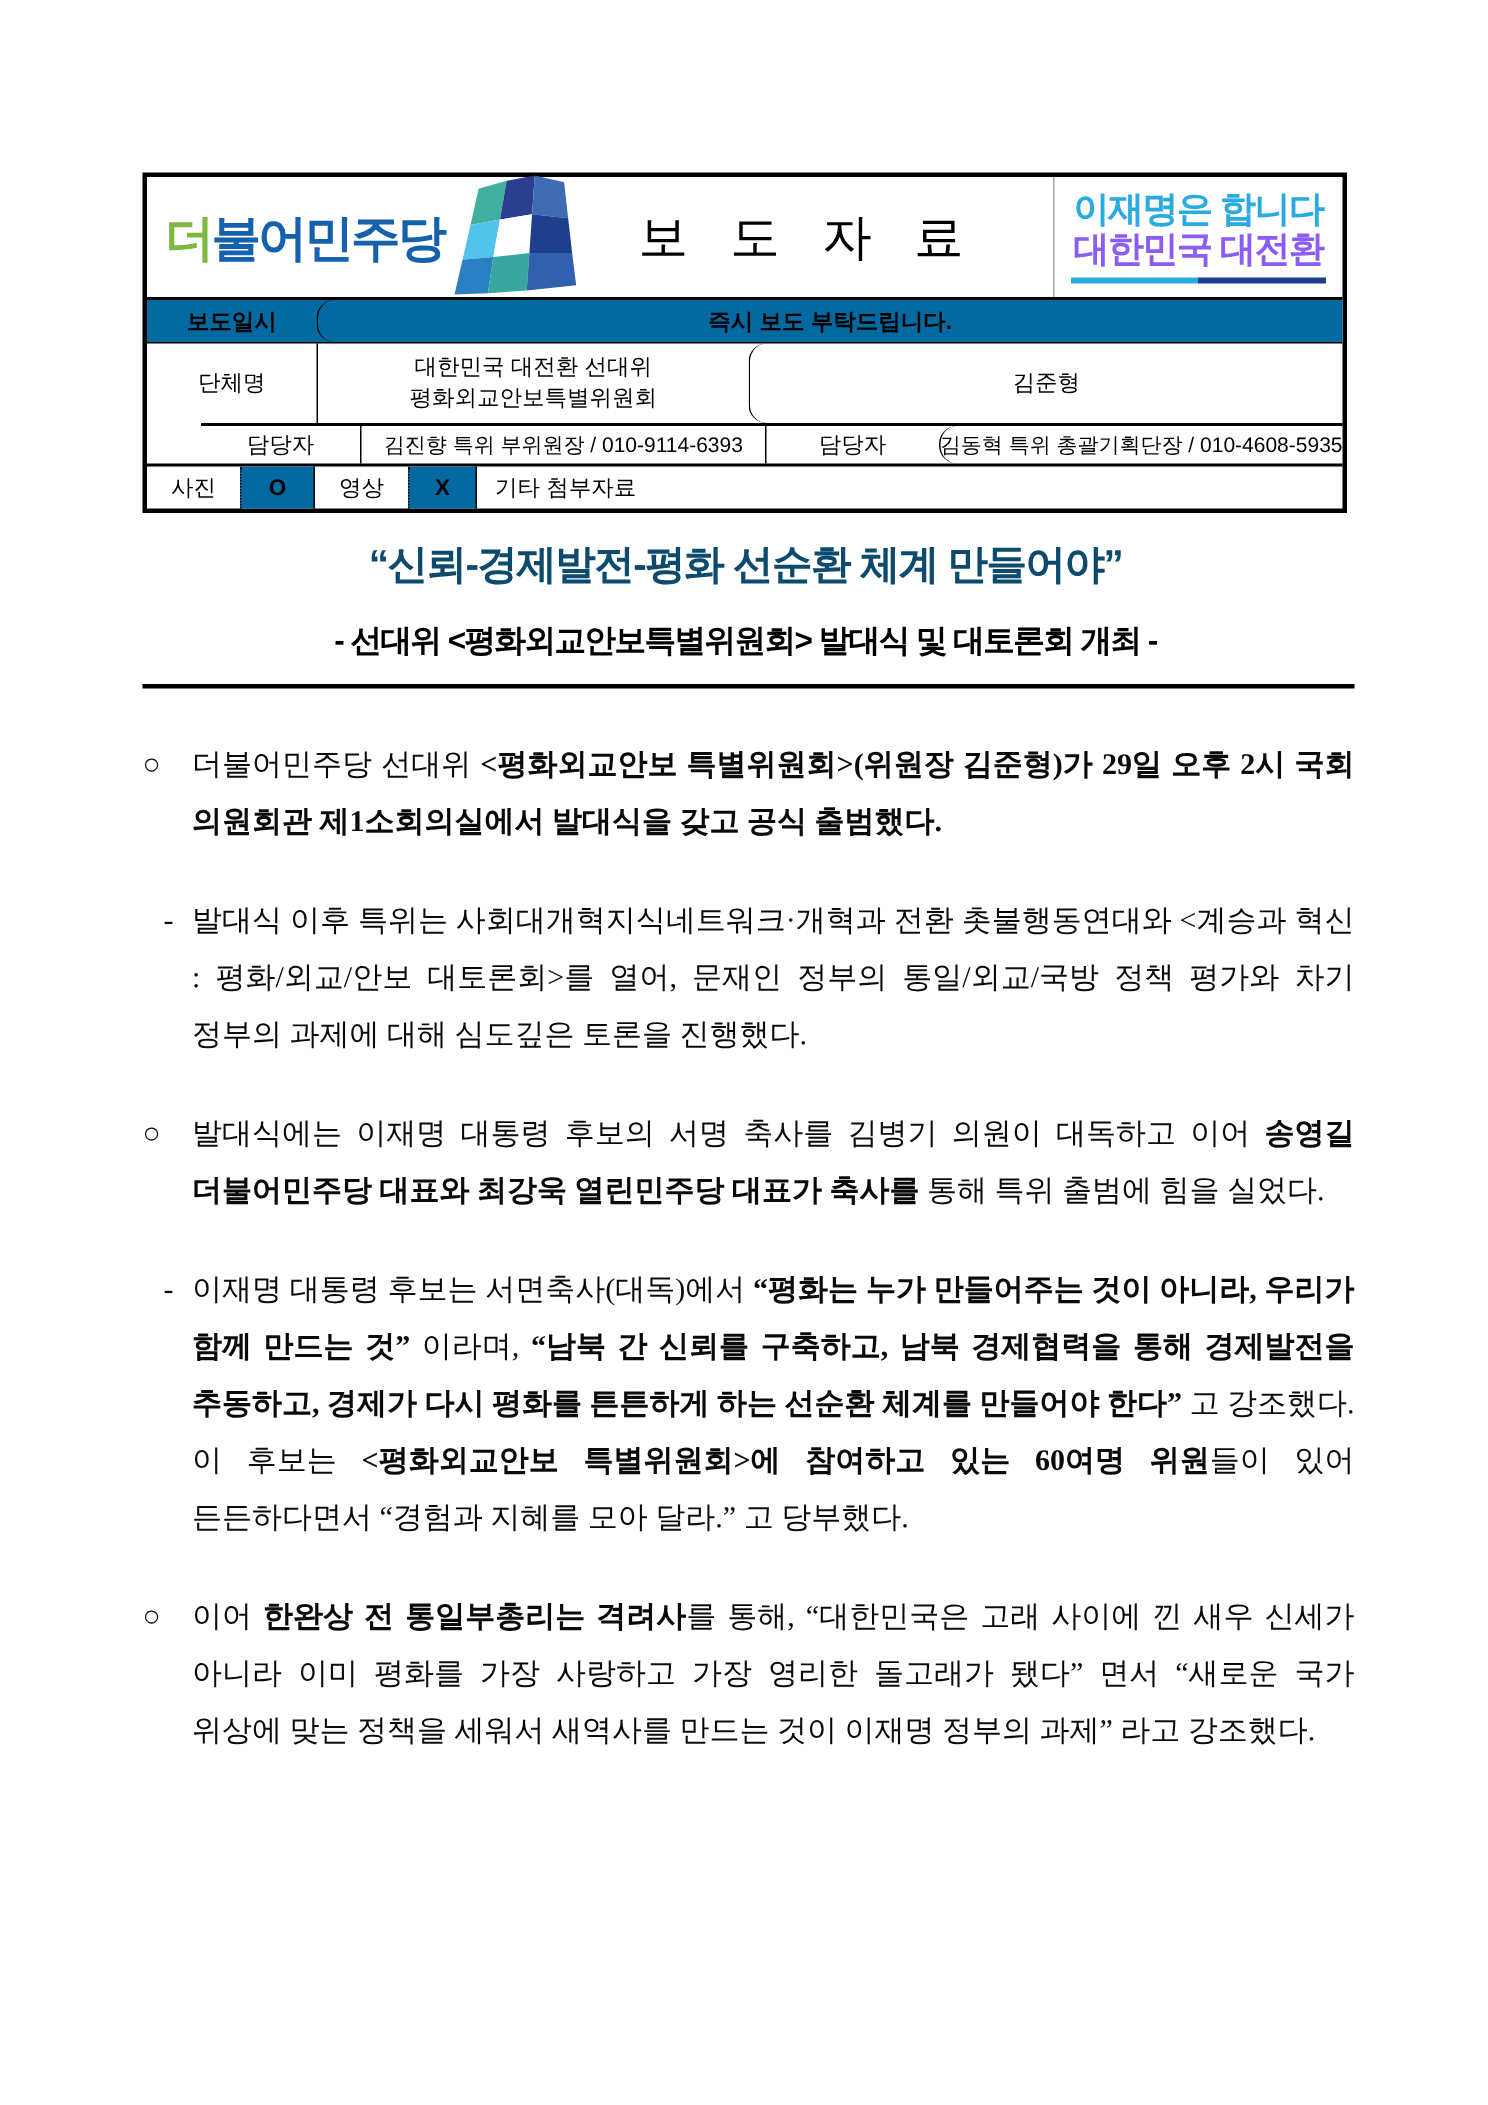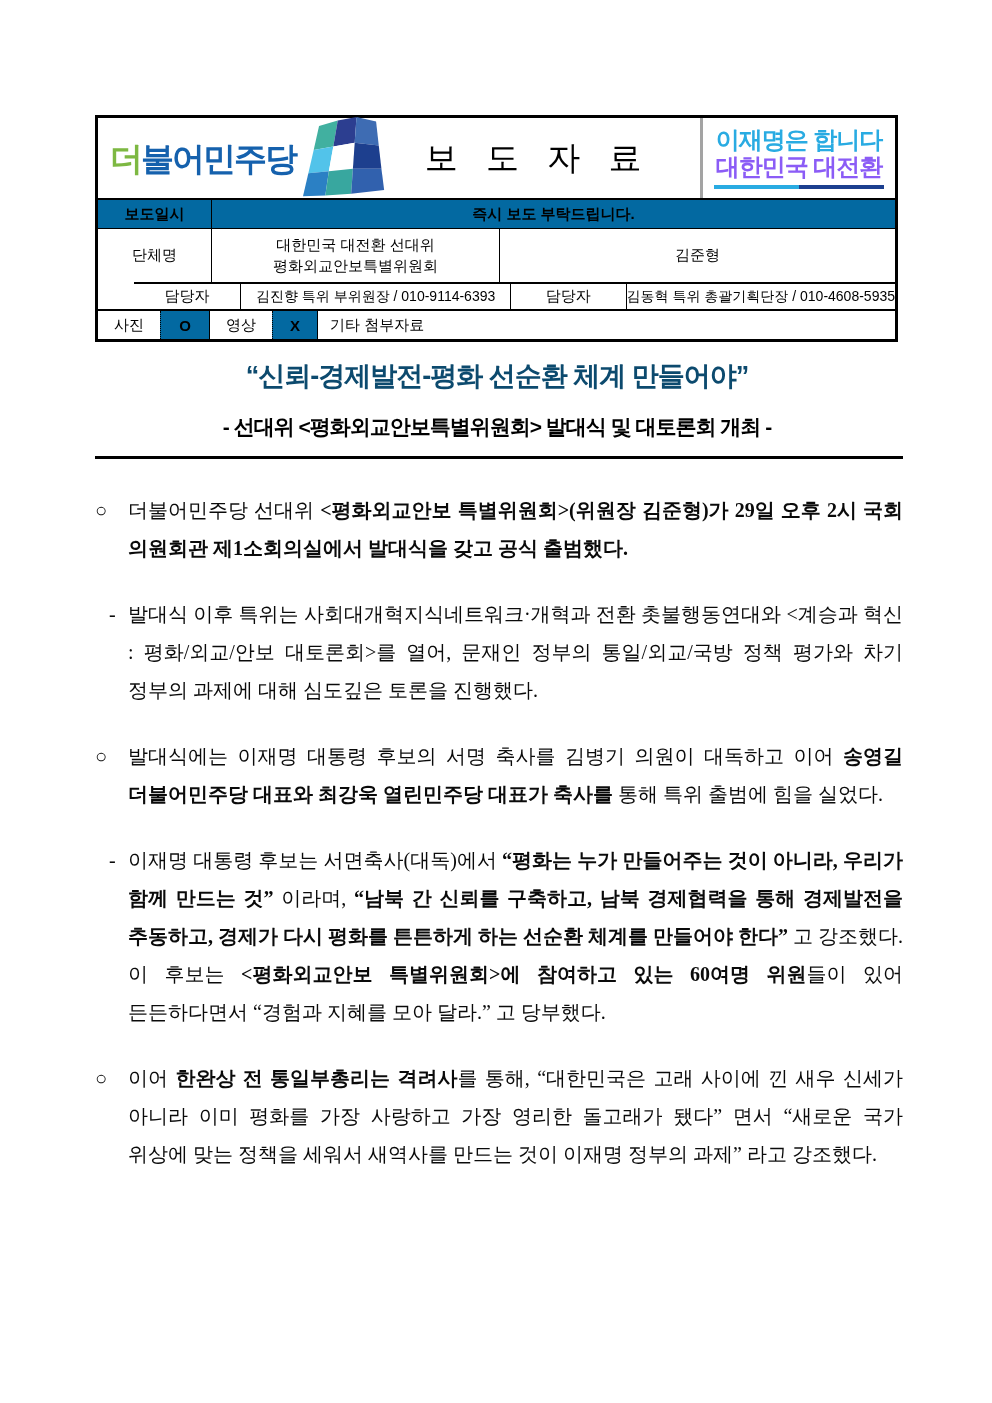--- a/index.html
+++ b/index.html
@@ -20,37 +20,37 @@
   .logo-area { width:268px; display:flex; align-items:center; padding-left:12px; box-sizing:border-box; }
   .logo-text { font-size:33px; font-weight:800; letter-spacing:-2px; line-height:1; white-space:nowrap; }
   .logo-green { color:#7db842; }
   .logo-blue  { color:#1561ad; }
   .flag-wrap { margin-left:4px; display:flex; align-items:center; }
   .press-title {
     flex:1; display:flex; align-items:center; justify-content:center;
     font-family:"Liberation Serif","DejaVu Serif",serif;
     font-size:33px; letter-spacing:10px; text-indent:10px; white-space:nowrap;
   }
-  .slogan-cell { width:192px; border-left:3px solid #a3a3a3; display:flex; flex-direction:column; align-items:center; justify-content:center; }
+  .slogan-cell { width:192px; border-left:1px solid #a3a3a3; display:flex; flex-direction:column; align-items:center; justify-content:center; }
   .slogan-line1 { color:#29abe2; font-weight:800; font-size:24px; line-height:1.12; letter-spacing:-1px; white-space:nowrap; }
   .slogan-line2 { color:#8b5cf6; font-weight:800; font-size:24px; line-height:1.12; letter-spacing:-1px; white-space:nowrap; }
   .slogan-underline { width:170px; height:4px; margin-top:4px;
     background:linear-gradient(90deg,#29abe2 0 50%,#1c3f8f 50% 100%); }
 
   
   .teal { background:#0369a1; }
   .release-row { height:30px; border-top:2px solid #000; font-weight:700; }
   .org-row { height:54px; }
   .contact-row { height:27px; border-top:2px solid #000;margin-left:36px; }
   .email-row { height:27px; }
   .media-row { height:30px; border-top:2px solid #000; }
   .c1 { width:113px; }
   .c2 { width:288px; }
   .c3 { width:123px; }
-  .c4 { flex:1; }
+  .c4 { flex:1;border-radius:12px; }
   .two-line { flex-direction:column; line-height:1.35; }
   .contact-val { font-size:14px; white-space:nowrap; }
   .m1 { width:62px; }
   .m2 { width:50px; border-left:1px dotted #000; border-right:1px solid #000; font-weight:700; }
   .m3 { width:62px; }
   .m4 { width:46px; border-left:1px dotted #000; border-right:1px solid #000; font-weight:700; }
   .m5 { flex:1; justify-content:flex-start; padding-left:12px; }
 
   
   .headline {

